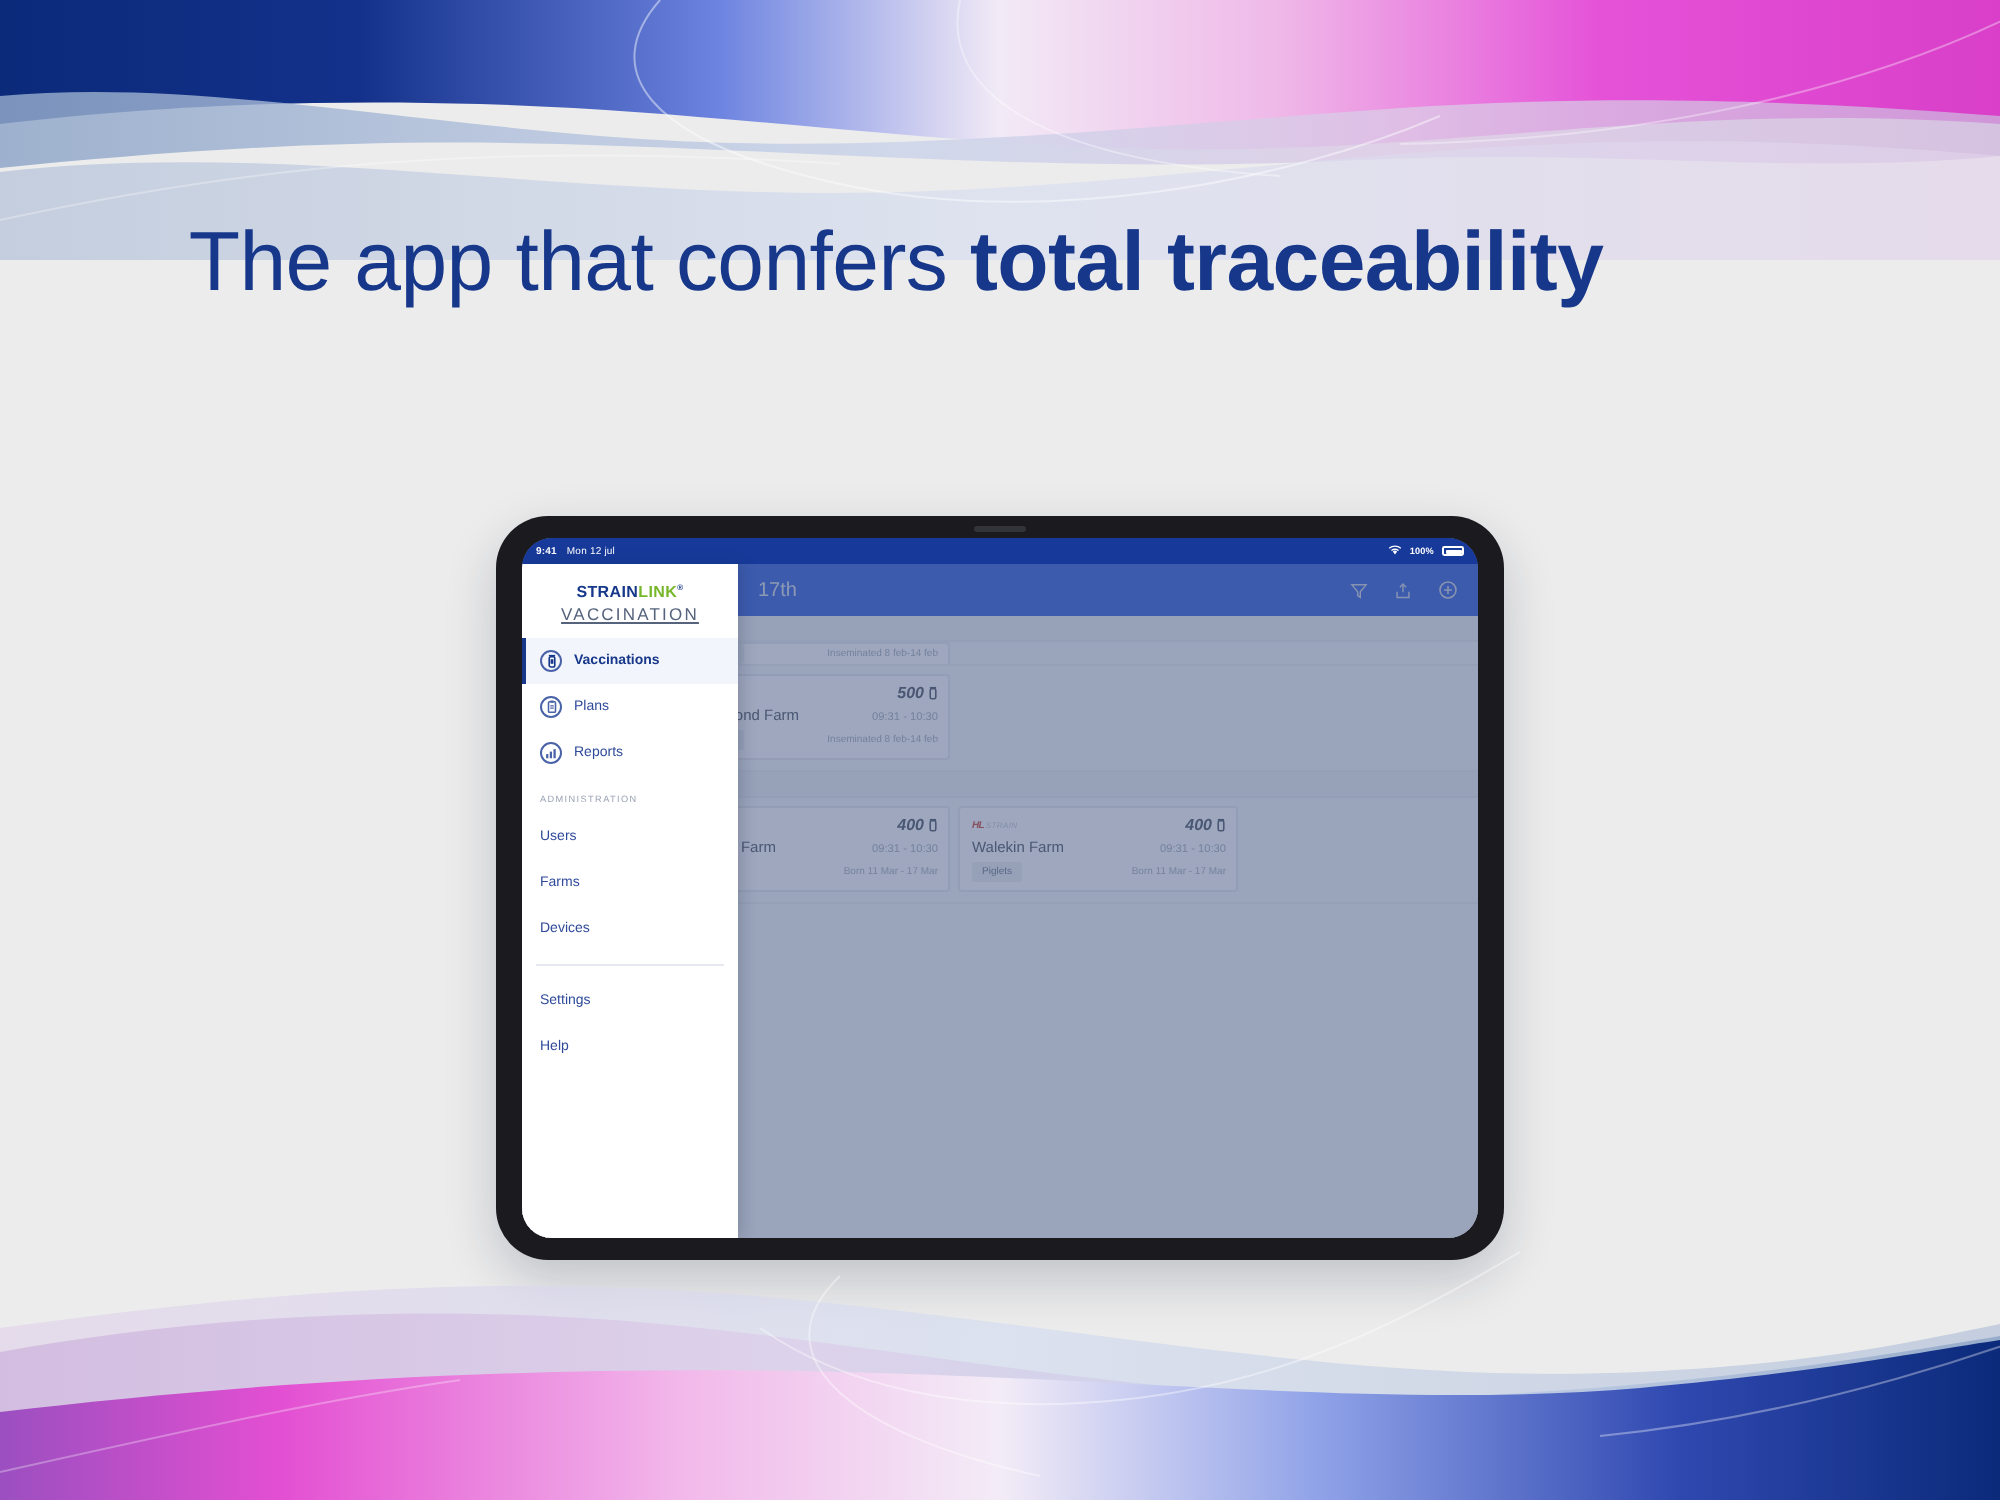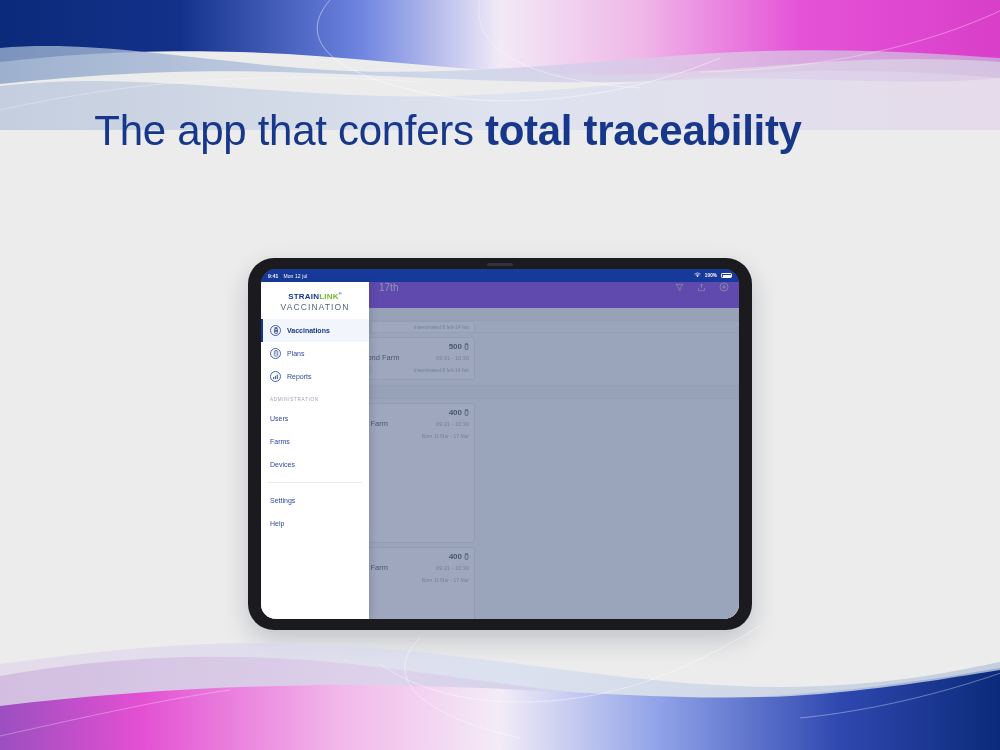--- a/index.html
+++ b/index.html
@@ -69,22 +69,22 @@
 
   
   .appbody { flex:1; display:flex; position:relative; min-height:0; }
 
   
   .dim { position:absolute; inset:0; background:rgba(86,102,138,.55); z-index:5; pointer-events:none; }
 
   
   .main { flex:1; display:flex; flex-direction:column; min-width:0; }
   .appheader {
-    height:26px; flex:0 0 26px; background:#6d28d9;
-    display:flex; align-items:flex-start; padding:0 10px;
+    height:26px; flex:0 0 26px; background:#1d4ed8;
+    display:flex; align-items:center; padding:0 10px;
     color:#d2d8e6; font-size:9px;
   }
   .appheader .title { font-size:10px; color:#cfd6e6; padding-left:108px; }
   .hdr-icons { margin-left:auto; display:flex; gap:13px; align-items:center; }
   .hdr-icons svg { display:block; }
 
   .content { flex:1; display:flex; min-height:0; background:#eef0f4; }
 
   
   .minical {
@@ -110,21 +110,21 @@
   }
   .daynum .n { font-size:11px; line-height:1; }
   .daynum .w { font-size:5px; color:#8a93a8; margin-top:1px; }
   .cards { flex:1; padding:4px 6px 5px 0; display:flex; align-items:flex-start; gap:0; min-width:0; }
 
   .card {
     width:140px; flex:0 0 140px; background:#f6f7fa;
     border:1px solid #dde1e9; border-radius:2px;
     padding:4px 5px 4px 6px;
   }
-  .card-top { display:flex; align-items:center; }
+  .card-top { display:flex; align-items:center;font-style:italic; }
   .prodmark {
     display:inline-flex; align-items:center; gap:1px;
     font-size:4px; color:#b7bcc8; letter-spacing:.2px;
   }
   .prodmark .mark {
     font-size:5px; font-weight:700; color:#c0392b; letter-spacing:-.4px;
   }
   .dose { margin-left:auto; font-size:8px; font-weight:700; color:#3c4559; display:flex; align-items:center; gap:2px; }
   .dose svg { display:block; }
   .card-mid { display:flex; align-items:baseline; margin-top:2px; }
@@ -141,21 +141,21 @@
   .drawer {
     position:absolute; left:0; top:0; bottom:0; width:108px;
     background:#ffffff; z-index:10;
     display:flex; flex-direction:column;
     box-shadow:2px 0 7px rgba(20,30,60,.18);
   }
   .brand { padding:9px 0 7px 0; text-align:center; }
   .brand .l1 { font-size:8px; font-weight:700; letter-spacing:.2px; color:#17388a; }
   .brand .l1 .lk { color:#76b82a; }
   .brand .l1 .reg { font-size:4px; vertical-align:super; color:#17388a; }
-  .brand .l2 { font-size:8.5px; letter-spacing:1.1px; color:#55637d; margin-top:1px; }
+  .brand .l2 { font-size:8.5px; letter-spacing:1.1px; color:#55637d; margin-top:1px;text-decoration:underline; }
 
   .navitem {
     display:flex; align-items:center; gap:6px;
     height:23px; padding:0 9px; font-size:7px; color:#2f4a9a;
     position:relative; cursor:pointer;
   }
   .navitem.active { background:#f2f5fb; color:#17388a; font-weight:700; }
   .navitem.active:before {
     content:""; position:absolute; left:0; top:0; bottom:0; width:2px; background:#17388a;
   }
@@ -345,21 +345,21 @@
               </div>
             </div>
 
             <div class="weeklabel">16 - 22 April</div>
 
             <div class="dayrow">
               <div class="daynum">
                 <div class="n">16</div>
                 <div class="w">Mon</div>
               </div>
-              <div class="cards" style="flex-direction:column; gap:4px; align-items:flex-start;">
+              <div class="cards" style="flex-direction:row; gap:4px; align-items:flex-start;">
                 <div class="card">
                   <div class="card-top">
                     <span class="prodmark">
                       <span class="mark">HL</span>
                       <span>STRAIN</span>
                     </span>
                     <span class="dose">
                       <span>400</span>
                       <span>
                           <svg width="5" height="7" viewBox="0 0 6 9">

